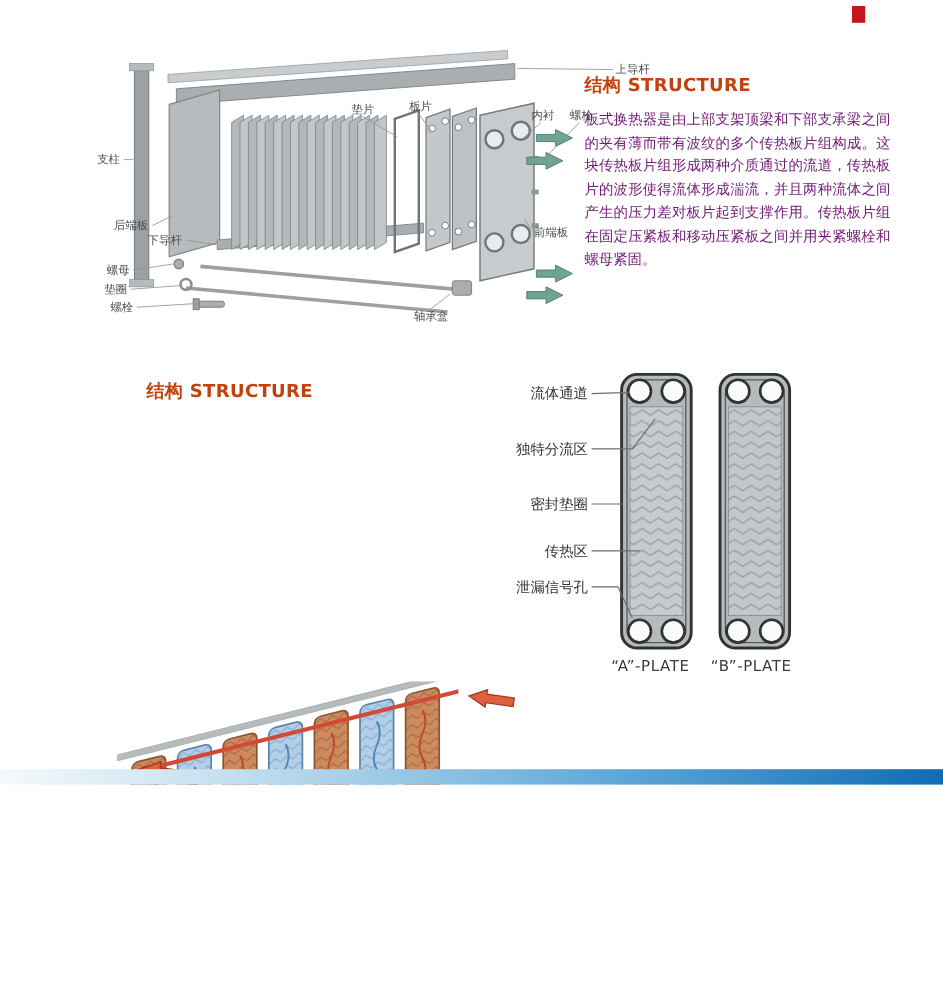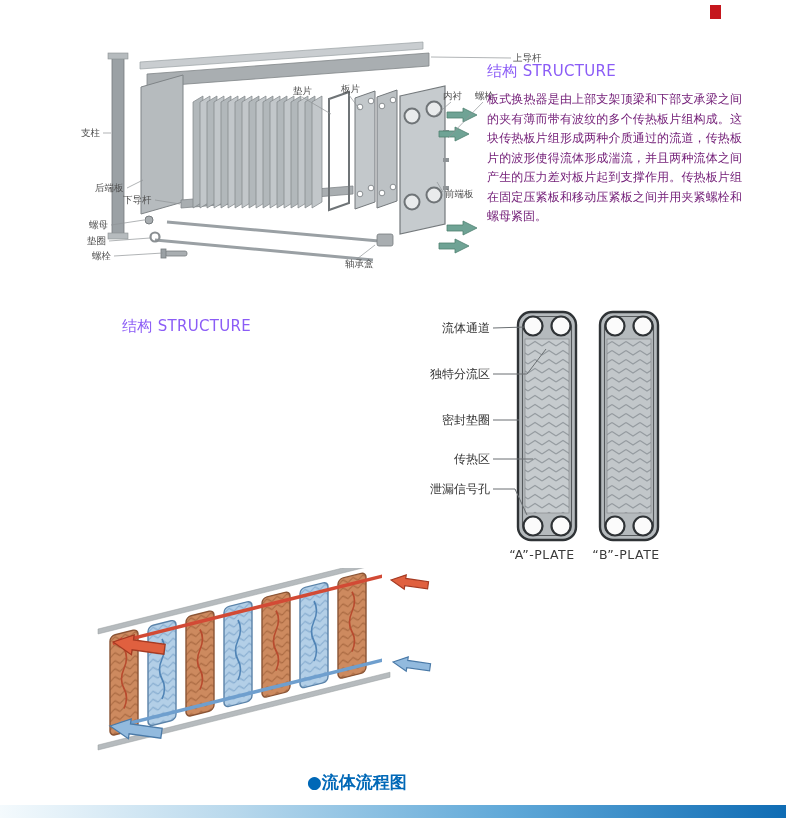--- a/index.html
+++ b/index.html
@@ -1,22 +1,22 @@
 <!DOCTYPE html>
 <html><head>
 <meta charset="utf-8">
 <style>
   html,body{margin:0;padding:0}
   body{background:#ffffff;font-family:"DejaVu Sans","Liberation Sans",sans-serif}
-  .page{position:relative;width:786px;height:818px;background:#fff;overflow:hidden}
+  .page{position:relative;width:786px;height:654px;background:#fff;overflow:hidden}
   .corner-mark{position:absolute;left:710px;top:5px;width:11px;height:14px;background:#c5161d}
   .exploded-svg{position:absolute;left:55px;top:30px;width:500px;height:265px}
   .structure-top{position:absolute;left:487px;top:62px;width:255px}
   .structure-mid{position:absolute;left:122px;top:317px;width:299px}
-  .heading{margin:0;color:#8b5cf6;font-size:15px;font-weight:normal;letter-spacing:.3px}
+  .heading{margin:0;color:#c2410c;font-size:15px;font-weight:bold;letter-spacing:.3px}
   .para{margin:9px 0 0;color:#701a75;font-size:12px;line-height:19.5px;text-align:justify}
   .plates-svg{position:absolute;left:430px;top:303px;width:252px;height:262px}
   .flow-svg{position:absolute;left:95px;top:568px;width:345px;height:205px}
   .flow-caption{position:absolute;left:307px;top:771px;color:#0068b7;font-size:17px;font-weight:bold}
   .footer-bar{position:absolute;left:0;bottom:0;width:786px;height:13px;
     background:linear-gradient(90deg,#f4fafd 0%,#b8d8ec 30%,#5fa8d8 65%,#0f6cb4 100%)}
   .dlabel text{font-size:9.5px;fill:#4f4f4f}
   .plabel text{font-size:12px;fill:#333}
   .pcaption text{font-size:12.5px;fill:#3b3b3b;letter-spacing:.5px}
 </style>

